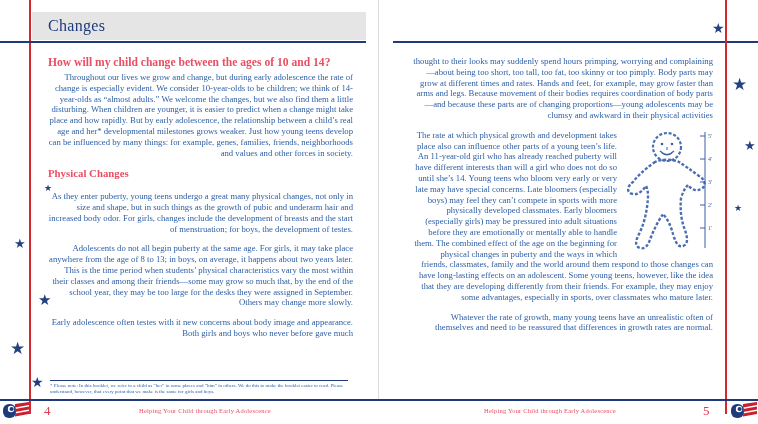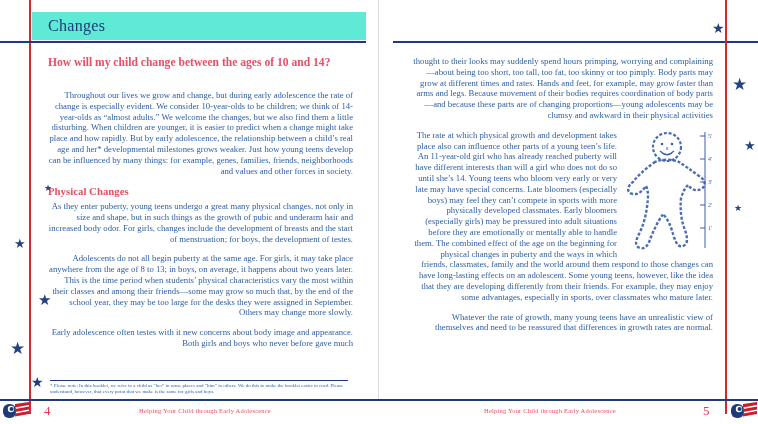--- a/index.html
+++ b/index.html
@@ -3,28 +3,28 @@
 <meta charset="utf-8">
 <style>
   html,body{margin:0;padding:0;background:#ffffff;}
   .spread{position:relative;width:758px;height:424px;background:#ffffff;overflow:hidden;
           font-family:"Liberation Serif", serif;}
   .page{position:absolute;top:0;width:379px;height:424px;}
   #leftPage{left:0;} #rightPage{left:379px;}
   .gutter{position:absolute;left:378px;top:0;width:1px;height:400px;background:#dcdcdc;}
   .red-vline{position:absolute;top:0;width:2px;height:414px;background:#d3282d;}
   .navy-hline{position:absolute;height:2px;background:#1e3a7a;}
-  .band{position:absolute;left:32px;top:12px;width:334px;height:28px;background:#5eead4;}
+  .band{position:absolute;left:32px;top:12px;width:334px;height:28px;background:#e5e5e5;}
   .band-title{font-size:16px;color:#1e3a7a;line-height:28px;padding-left:16px;letter-spacing:.3px;}
   .content{position:absolute;top:56px;color:#2d5fa6;font-size:8.7px;line-height:10.8px;text-align:left;}
   #leftContent{left:48px;width:305px;}
   #rightContent{left:34px;width:300px;}
   .content p{margin:0 0 9px 0;text-align:right;}
-  h1.qhead{margin:0 0 21px 0;font-size:11.6px;line-height:13px;color:#e94f63;font-weight:bold;}
-  h2.shead{margin:10px 0 4px 0;font-size:10.8px;color:#e94f63;font-weight:bold;}
+  h1.qhead{margin:0 0 3px 0;font-size:11.6px;line-height:13px;color:#e94f63;font-weight:bold;}
+  h2.shead{margin:10px 0 12px 0;font-size:10.8px;color:#e94f63;font-weight:bold;}
   .star{position:absolute;color:#24427f;line-height:1;}
   .figure-float{float:right;width:94px;height:122px;margin:0 -6px 2px 8px;}
   .footnote{position:absolute;left:50px;top:380px;width:298px;border-top:1px solid #1e3a7a;
             padding-top:2px;font-size:5px;line-height:6px;color:#2d5fa6;}
   .footnote-star{position:absolute;left:31px;top:374px;font-size:14px;color:#1f3d7c;}
   .footer-line{position:absolute;left:0;top:399px;width:758px;height:2px;background:#1e3a7a;}
   .page-num{position:absolute;top:403px;font-size:13px;color:#e0394f;}
   .footer-title{position:absolute;top:407px;font-size:6.5px;color:#e94f63;text-align:center;letter-spacing:.2px;}
   .logo{position:absolute;top:402px;width:26px;height:18px;}
   svg text{font-family:"Liberation Serif", serif;}
@@ -93,21 +93,21 @@
             <text x="83" y="8">5'</text>
             <text x="83" y="31">4'</text>
             <text x="83" y="54">3'</text>
             <text x="83" y="77">2'</text>
             <text x="83" y="100">1'</text>
           </g>
         </svg>
       </div>
 
       <p>The rate at which physical growth and development takes place also can influence other parts of a young teen’s life. An 11-year-old girl who has already reached puberty will have different interests than will a girl who does not do so until she’s 14. Young teens who bloom very early or very late may have special concerns. Late bloomers (especially boys) may feel they can’t compete in sports with more physically developed classmates. Early bloomers (especially girls) may be pressured into adult situations before they are emotionally or mentally able to handle them. The combined effect of the age on the beginning for physical changes in puberty and the ways in which friends, classmates, family and the world around them respond to those changes can have long-lasting effects on an adolescent. Some young teens, however, like the idea that they are developing differently from their friends. For example, they may enjoy some advantages, especially in sports, over classmates who mature later.</p>
-      <p>Whatever the rate of growth, many young teens have an unrealistic view of themselves and need to be reassured that differences in growth rates are normal.</p>
+      <p>Whatever the rate of growth, many young teens have an unrealistic often of themselves and need to be reassured that differences in growth rates are normal.</p>
     </div>
 
     <span class="star" style="left:333px;top:22px;font-size:14px;">★</span>
     <span class="star" style="left:353px;top:76px;font-size:17px;">★</span>
     <span class="star" style="left:365px;top:139px;font-size:13px;">★</span>
     <span class="star" style="left:355px;top:204px;font-size:9px;">★</span>
   </div>
 
   <div class="gutter"></div>
   <div class="footer-line"></div>

